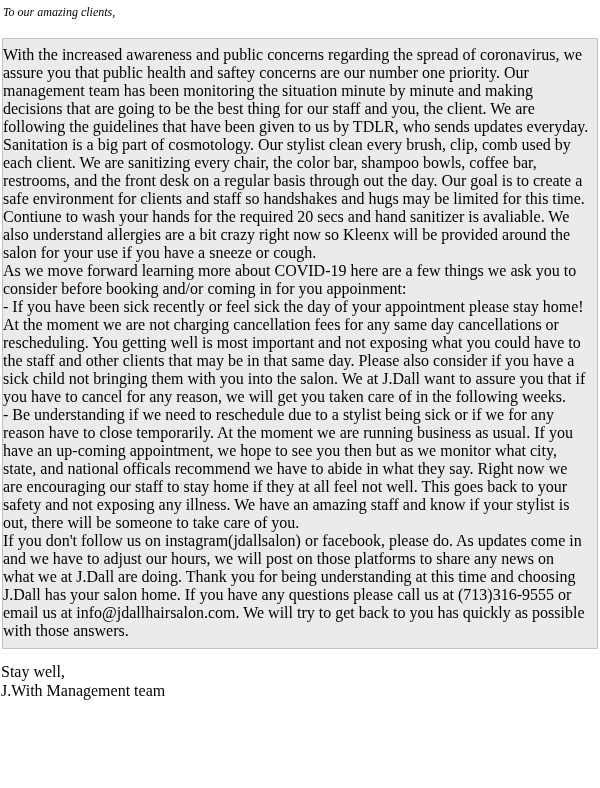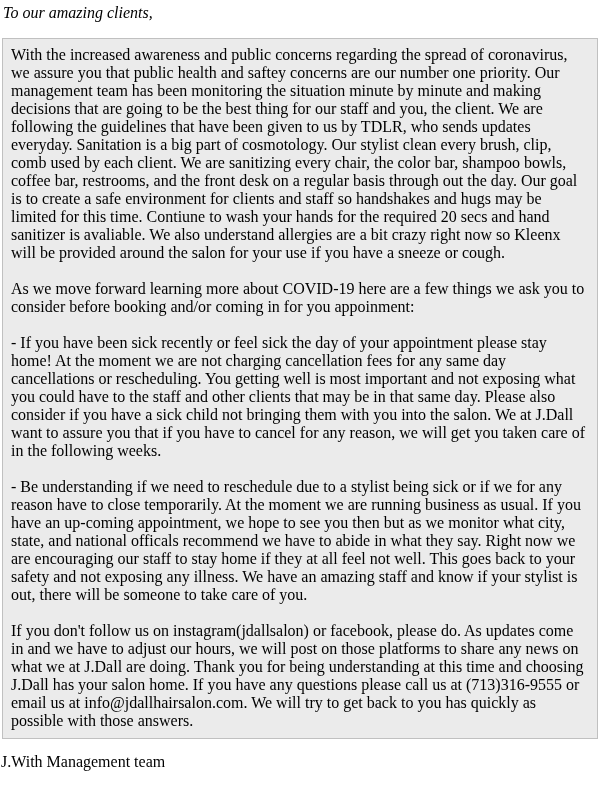--- a/index.html
+++ b/index.html
@@ -12,35 +12,34 @@
     height: 788px;
     overflow: hidden;
     font-family: "Liberation Serif", serif;
     font-size: 16px;
     color: #000000;
     -webkit-font-smoothing: antialiased;
   }
   .salutation {
     font-style: italic;
     margin: 3px 0 16px 3px;
-    font-size: 16px;
+    font-size: 12px;
     line-height: 19px;
   }
   .letter-box {
     margin: 15px 2px 0 2px;
     background: #ebebeb;
     border: 1px solid #c0c0c0;
-    padding: 7px 8px 8px 8px;
+    padding: 7px 8px 8px 0;
     line-height: 18px;
   }
   .letter-box p {
     margin: 0;
   }
   .letter-box p + p {
-    margin-top: 18px;
   }
   .closing {
     margin: 13px 0 0 1px;
     line-height: 19px;
   }
   .closing p {
     margin: 0;
   }
 </style>
 </head>
@@ -52,16 +51,17 @@
 
   <div class="letter-box">
     <p>With the increased awareness and public concerns regarding the spread of coronavirus, we assure you that public health and saftey concerns are our number one priority. Our management team has been monitoring the situation minute by minute and making decisions that are going to be the best thing for our staff and you, the client. We are following the guidelines that have been given to us by TDLR, who sends updates everyday. Sanitation is a big part of cosmotology. Our stylist clean every brush, clip, comb used by each client. We are sanitizing every chair, the color bar, shampoo bowls, coffee bar, restrooms, and the front desk on a regular basis through out the day. Our goal is to create a safe environment for clients and staff so handshakes and hugs may be limited for this time. Contiune to wash your hands for the required 20 secs and hand sanitizer is avaliable. We also understand allergies are a bit crazy right now so Kleenx will be provided around the salon for your use if you have a sneeze or cough.</p>
     <p>As we move forward learning more about COVID-19 here are a few things we ask you to consider before booking and/or coming in for you appoinment:</p>
     <p>- If you have been sick recently or feel sick the day of your appointment please stay home! At the moment we are not charging cancellation fees for any same day cancellations or rescheduling. You getting well is most important and not exposing what you could have to the staff and other clients that may be in that same day. Please also consider if you have a sick child not bringing them with you into the salon. We at J.Dall want to assure you that if you have to cancel for any reason, we will get you taken care of in the following weeks.</p>
     <p>- Be understanding if we need to reschedule due to a stylist being sick or if we for any reason have to close temporarily. At the moment we are running business as usual. If you have an up-coming appointment, we hope to see you then but as we monitor what city, state, and national officals recommend we have to abide in what they say. Right now we are encouraging our staff to stay home if they at all feel not well. This goes back to your safety and not exposing any illness. We have an amazing staff and know if your stylist is out, there will be someone to take care of you.</p>
     <p>If you don't follow us on instagram(jdallsalon) or facebook, please do. As updates come in and we have to adjust our hours, we will post on those platforms to share any news on what we at J.Dall are doing. Thank you for being understanding at this time and choosing J.Dall has your salon home. If you have any questions please call us at (713)316-9555 or email us at info@jdallhairsalon.com. We will try to get back to you has quickly as possible with those answers.</p>
   </div>
 
   <div class="closing">
+    <p>Stay well,</p>
     <p>J.With Management team</p>
   </div>
 
 </div>
 
 </body></html>

